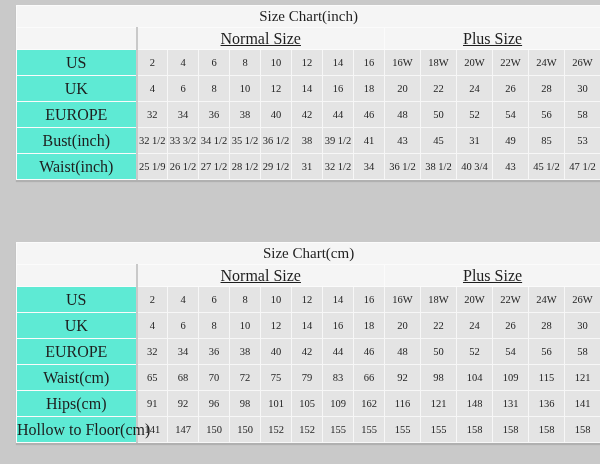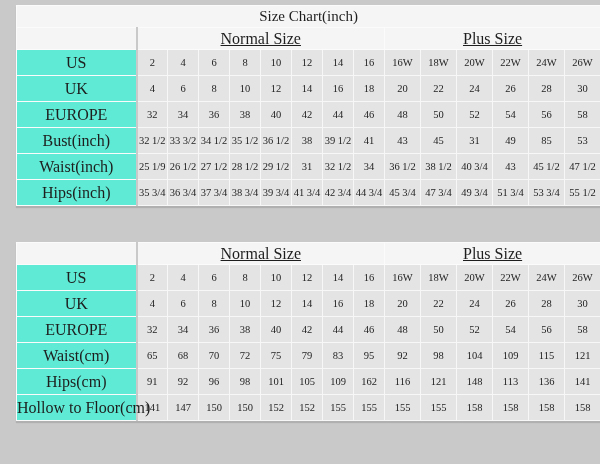--- a/index.html
+++ b/index.html
@@ -178,37 +178,20 @@
         <td class="data-cell">31</td>
         <td class="data-cell">32 1/2</td>
         <td class="data-cell">34</td>
         <td class="data-cell">36 1/2</td>
         <td class="data-cell">38 1/2</td>
         <td class="data-cell">40 3/4</td>
         <td class="data-cell">43</td>
         <td class="data-cell">45 1/2</td>
         <td class="data-cell">47 1/2</td>
       </tr>
-      <tr>
-        <td class="label-cell">Hips(inch)</td>
-        <td class="data-cell">35 3/4</td>
-        <td class="data-cell">36 3/4</td>
-        <td class="data-cell">37 3/4</td>
-        <td class="data-cell">38 3/4</td>
-        <td class="data-cell">39 3/4</td>
-        <td class="data-cell">41 3/4</td>
-        <td class="data-cell">42 3/4</td>
-        <td class="data-cell">44 3/4</td>
-        <td class="data-cell">45 3/4</td>
-        <td class="data-cell">47 3/4</td>
-        <td class="data-cell">49 3/4</td>
-        <td class="data-cell">51 3/4</td>
-        <td class="data-cell">53 3/4</td>
-        <td class="data-cell">55 1/2</td>
-      </tr>
     </tbody>
 </table>
 
 <table id="table-cm" class="size-table">
   <colgroup>
     <col class="col-label">
     <col class="col-normal">
       <col class="col-normal">
       <col class="col-normal">
       <col class="col-normal">
@@ -217,20 +200,23 @@
       <col class="col-normal">
       <col class="col-normal">
     <col class="col-plus">
       <col class="col-plus">
       <col class="col-plus">
     <col class="col-plus">
       <col class="col-plus">
       <col class="col-plus">
   </colgroup>
   <tbody>
+    <tr>
+      <td class="title-cell" colspan="15">Size Chart(cm)</td>
+    </tr>
     <tr>
       <td class="corner-cell"></td>
       <td class="group-cell" colspan="8">Normal Size</td>
       <td class="group-cell" colspan="6">Plus Size</td>
     </tr>
   </tbody>
   <tbody>
       <tr>
         <td class="label-cell">US</td>
         <td class="data-cell">2</td>
@@ -284,42 +270,42 @@
       </tr>
       <tr>
         <td class="label-cell">Waist(cm)</td>
         <td class="data-cell">65</td>
         <td class="data-cell">68</td>
         <td class="data-cell">70</td>
         <td class="data-cell">72</td>
         <td class="data-cell">75</td>
         <td class="data-cell">79</td>
         <td class="data-cell">83</td>
-        <td class="data-cell">95</td>
+        <td class="data-cell">66</td>
         <td class="data-cell">92</td>
         <td class="data-cell">98</td>
         <td class="data-cell">104</td>
         <td class="data-cell">109</td>
         <td class="data-cell">115</td>
         <td class="data-cell">121</td>
       </tr>
       <tr>
         <td class="label-cell">Hips(cm)</td>
         <td class="data-cell">91</td>
         <td class="data-cell">92</td>
         <td class="data-cell">96</td>
         <td class="data-cell">98</td>
         <td class="data-cell">101</td>
         <td class="data-cell">105</td>
         <td class="data-cell">109</td>
         <td class="data-cell">162</td>
         <td class="data-cell">116</td>
         <td class="data-cell">121</td>
         <td class="data-cell">148</td>
-        <td class="data-cell">113</td>
+        <td class="data-cell">131</td>
         <td class="data-cell">136</td>
         <td class="data-cell">141</td>
       </tr>
       <tr>
         <td class="label-cell">Hollow to Floor(cm)</td>
         <td class="data-cell">141</td>
         <td class="data-cell">147</td>
         <td class="data-cell">150</td>
         <td class="data-cell">150</td>
         <td class="data-cell">152</td>

